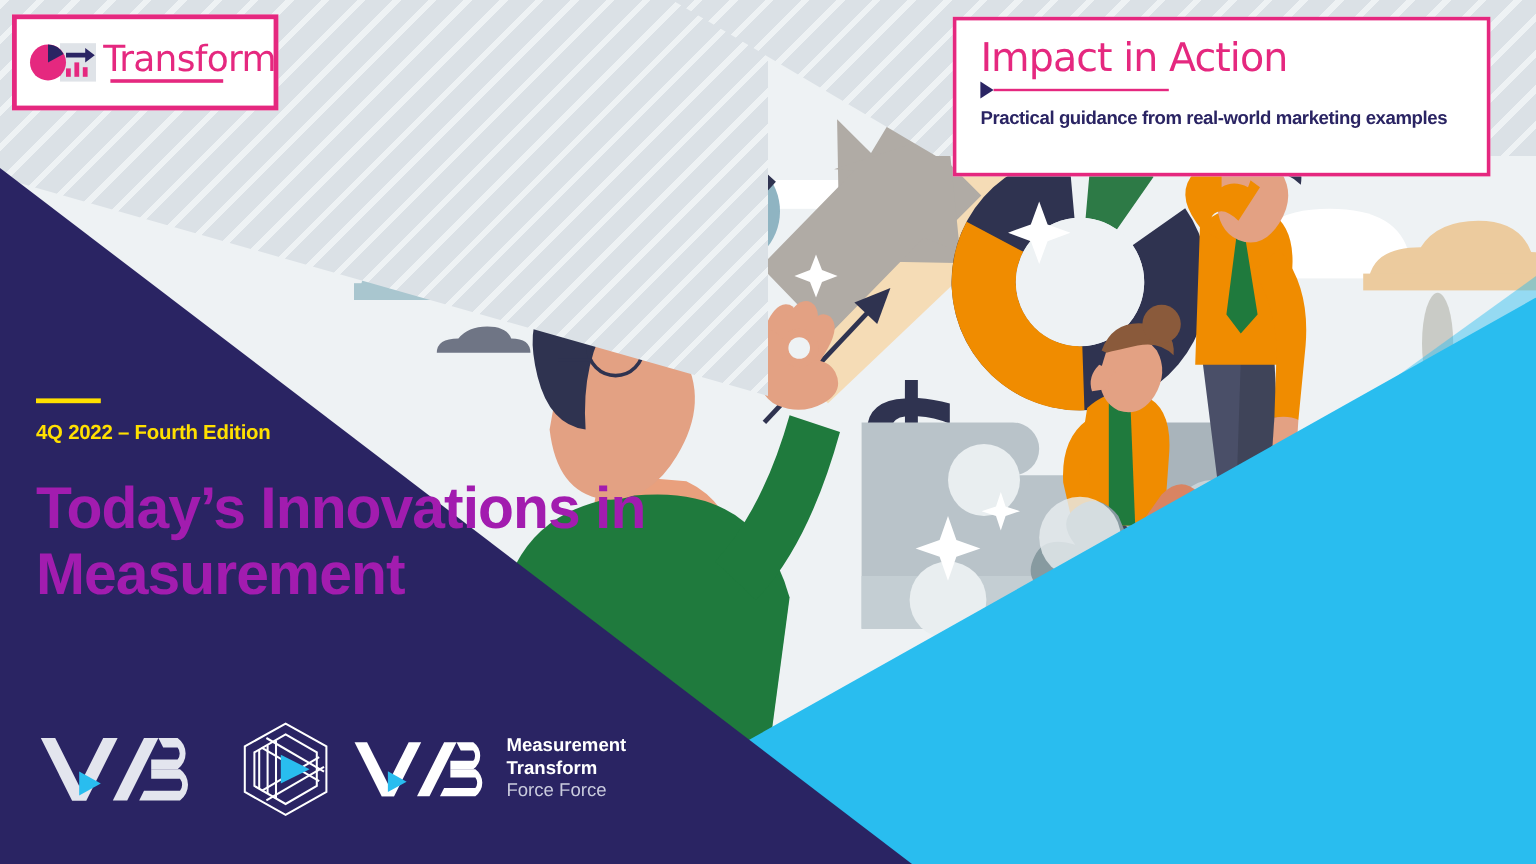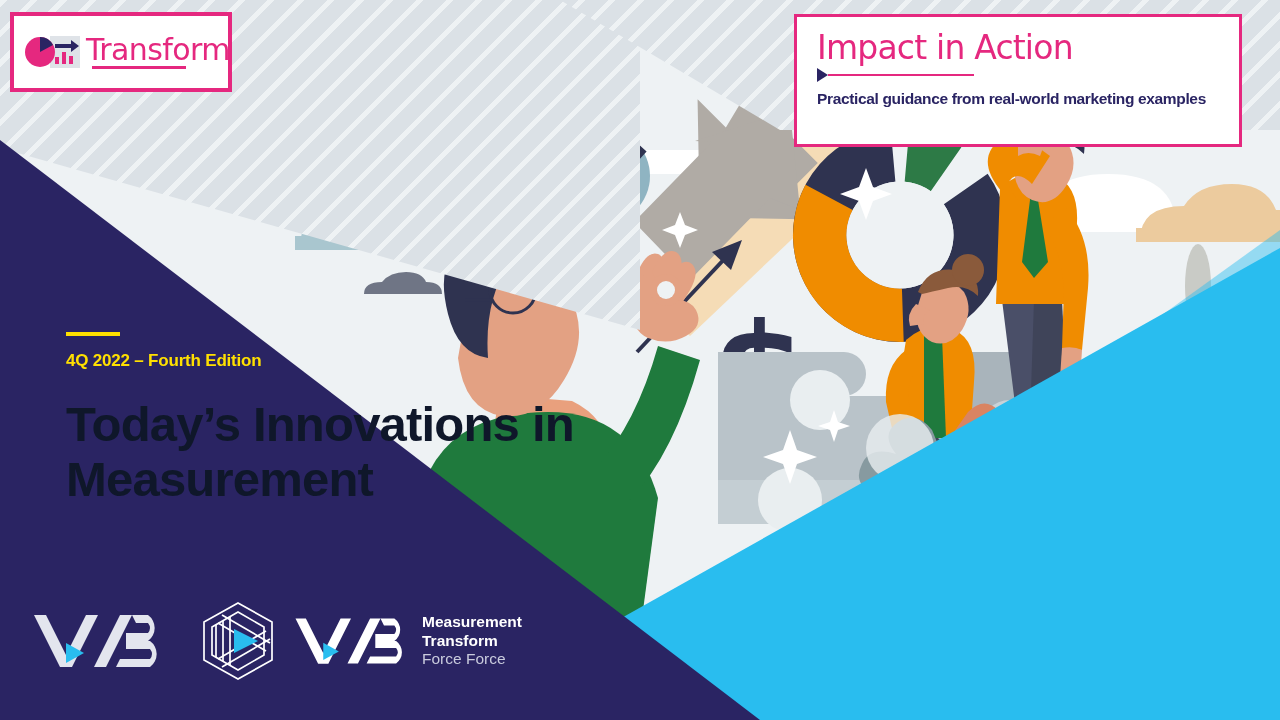--- a/index.html
+++ b/index.html
@@ -48,30 +48,30 @@
     clip-path: polygon(440px 720px, 1280px 720px, 1280px 248px);
   }
   
   .cyan-wash {
     position: absolute; top: 0; left: 0; width: 1280px; height: 720px;
     background: rgba(41,189,239,.45);
     clip-path: polygon(1280px 230px, 1280px 720px, 600px 720px);
   }
 
   
-  .text-block { position: absolute; left: 30px; top: 332px; width: 780px; z-index: 40; margin-left: 36px; }
+  .text-block { position: absolute; left: 30px; top: 332px; width: 780px; z-index: 40; }
   .rule {
     width: 54px; height: 4px; background: #ffe000; margin-bottom: 15px;
   }
   .edition {
     color: #ffe000; font-size: 17px; font-weight: bold; letter-spacing: -.2px;
     margin-bottom: 26px;
   }
   .headline {
-    color: #0f172a; font-size: 49px; font-weight: bold; line-height: 1.12;
+    color: #a21caf; font-size: 49px; font-weight: bold; line-height: 1.12;
     letter-spacing: -.8px; margin-bottom: 8px;
   }
   .subhead {
     color: #ffffff; font-size: 28.5px; font-weight: bold; letter-spacing: -.6px;
   }
 
   
   .transform-badge {
     position: absolute; left: 10px; top: 12px;
     width: 222px; height: 80px;

